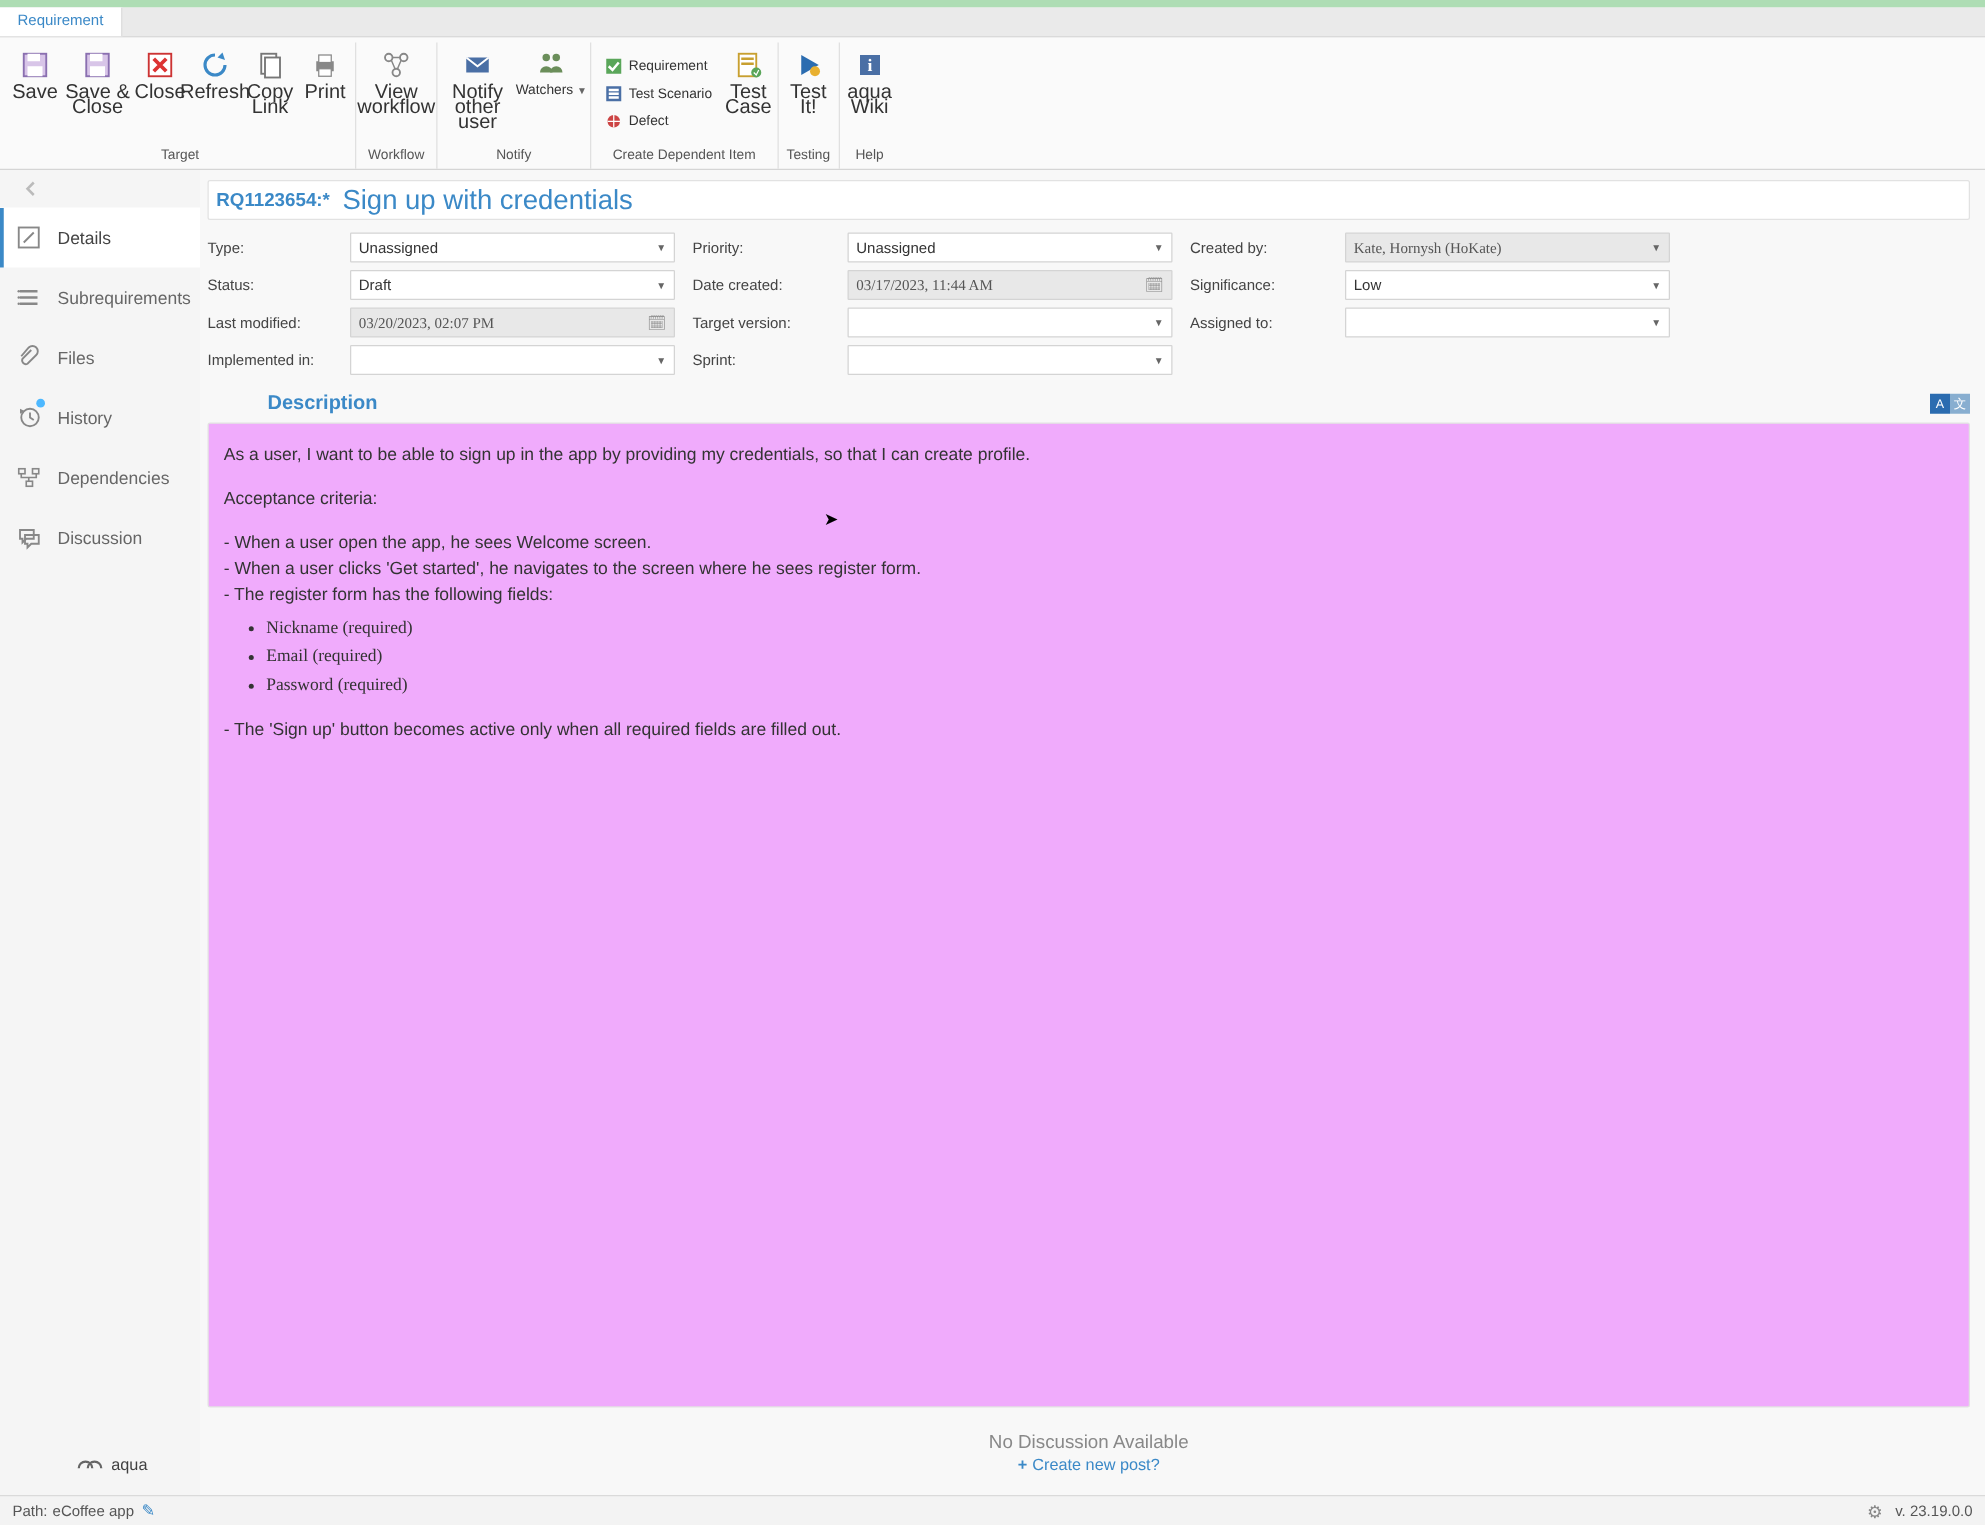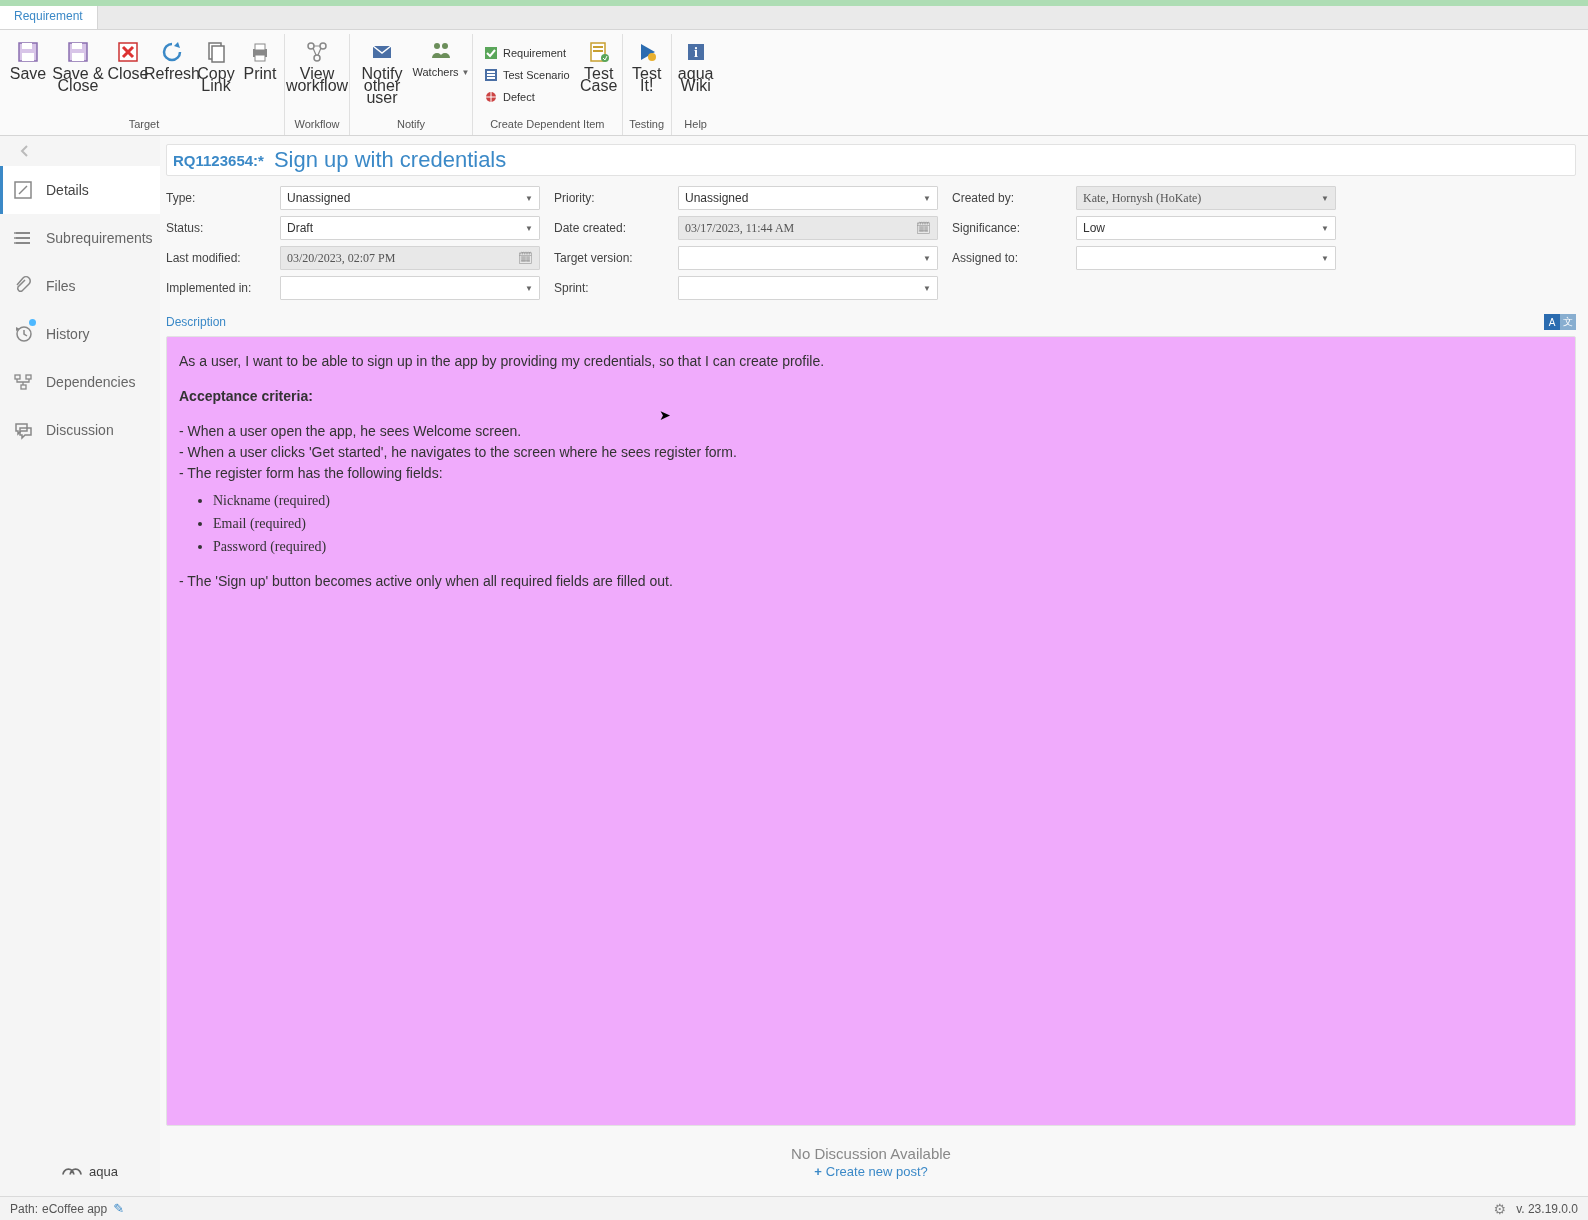--- a/index.html
+++ b/index.html
@@ -61,31 +61,31 @@
   
   .fieldgrid{display:grid;grid-template-columns:100px 260px 110px 260px 110px 260px;gap:6px 14px;margin:6px 12px 6px 6px;align-items:center;}
   .flabel{font-size:12px;color:#444;}
   .field{position:relative;height:24px;border:1px solid #d4d4d4;background:#fff;border-radius:1px;display:flex;align-items:center;padding:0 6px;font-size:12px;gap:16px;}
   .field.readonly{background:var(--field-ro);color:#555;font-family:Liberation Serif, serif;}
   .field .fval{flex:1;overflow:hidden;text-overflow:ellipsis;white-space:nowrap;}
   .field .drop{font-size:8px;color:#666;}
   .field .cal{font-size:12px;color:#888;}
   
   .desc-header{display:flex;align-items:center;margin:8px 12px 0 6px;}
-  .desc-header .dtitle{color:var(--blue);font-size:12px;font-weight:400;flex:1;}
+  .desc-header .dtitle{color:var(--blue);font-size:16px;font-weight:700;flex:1;margin-left:48px;}
   .desc-header .langbadge{display:flex;}
   .langbadge span{width:16px;height:16px;font-size:10px;display:flex;align-items:center;justify-content:center;color:#fff;}
   .langbadge .l1{background:#2b6cb0;}
   .langbadge .l2{background:#88aed0;}
   
   .desc-body{flex:1;margin:6px 12px 8px 6px;background:#f0abfc;border:1px solid #e2e2e2;border-radius:2px;padding:14px 12px;font-size:14px;line-height:1.5;overflow:auto;font-family:"Segoe UI",Arial,sans-serif;}
   .desc-body p{margin:0 0 14px 0;}
   .desc-body ul{margin:6px 0 14px 0;padding-left:34px;}
   .desc-body ul li{font-family:"Times New Roman",serif;margin-bottom:2px;}
-  .desc-body .ac{font-weight:700;}
+  .desc-body .ac{font-weight:400;}
   
   .discussion{height:56px;display:flex;flex-direction:column;align-items:center;justify-content:center;margin:0 12px 6px 6px;}
   .discussion .ndisc{color:#888;font-size:15px;}
   .discussion .createpost{color:var(--blue);font-size:13px;cursor:pointer;margin-top:2px;}
   .discussion .createpost .plus{color:var(--blue);margin-right:4px;font-weight:bold;}
   
   .statusbar{height:24px;background:#f3f3f3;border-top:1px solid #dadada;display:flex;align-items:center;font-size:12px;padding:0 10px;color:#555;}
   .statusbar .pathlbl{margin-right:4px;}
   .statusbar .pencil{margin-left:6px;color:#3b89c7;font-size:13px;}
   .statusbar .spacer{flex:1;}

